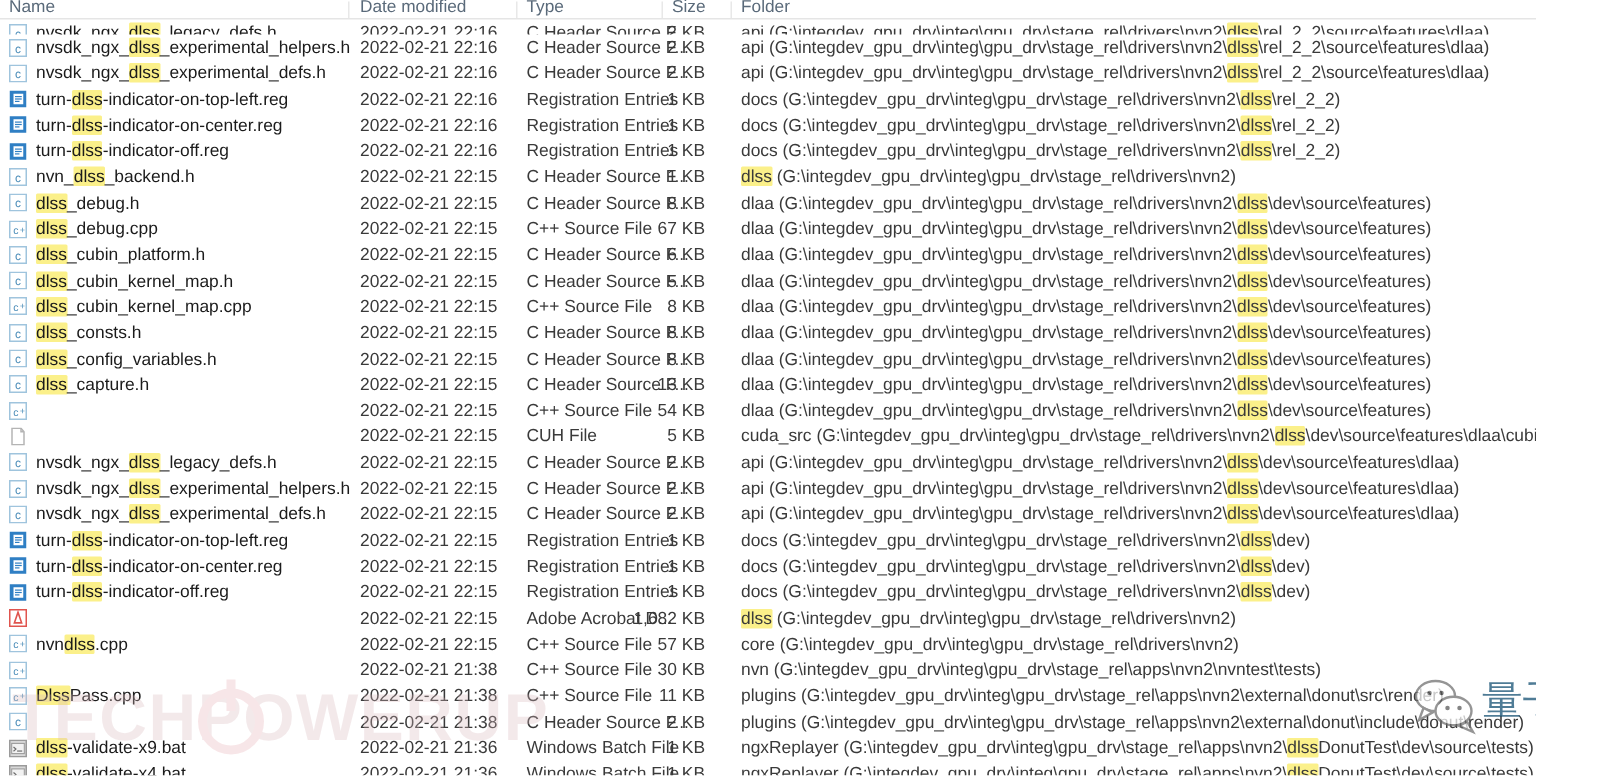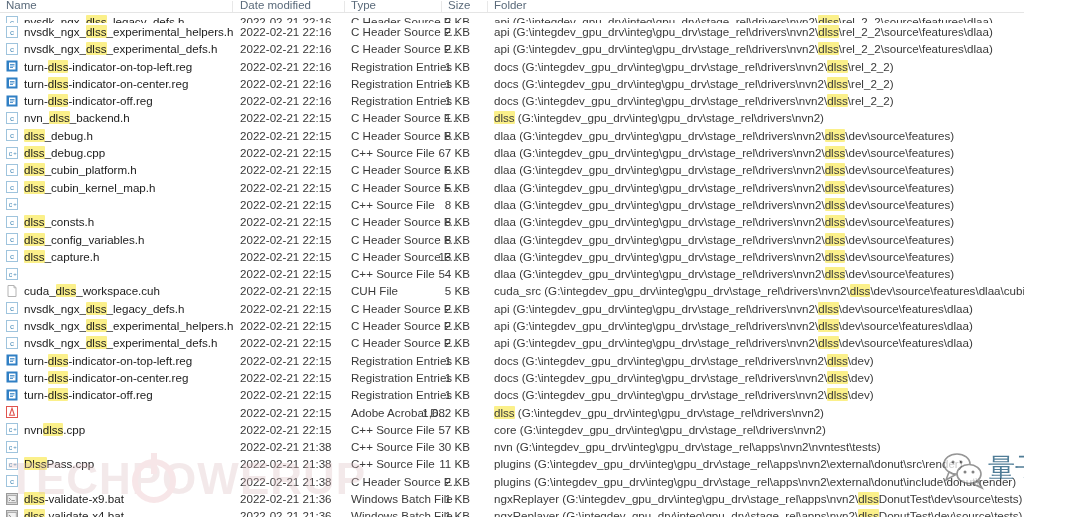--- a/index.html
+++ b/index.html
@@ -312,20 +312,21 @@
         <div class="cell c-folder">dlaa (G:\integdev_gpu_drv\integ\gpu_drv\stage_rel\drivers\nvn2\<mark class="hl">dlss</mark>\dev\source\features)</div>
       </div>
       <div class="row">
         <span class="icon">
           <svg viewBox="0 0 12 12">
             <rect x="0.5" y="0.5" width="11" height="11" fill="#ffffff" stroke="#9fc4dd"></rect>
             <text x="4.5" y="9" font-size="7" text-anchor="middle" fill="#4a8cb8" font-family="Liberation Sans">c</text>
             <text x="9" y="8" font-size="6" text-anchor="middle" fill="#4a8cb8" font-family="Liberation Sans">+</text>
           </svg>
         </span>
+        <div class="cell c-name"><mark class="hl">dlss</mark>_cubin_kernel_map.cpp</div>
         <div class="cell c-date">2022-02-21 22:15</div>
         <div class="cell c-type">C++ Source File</div>
         <div class="cell c-size">8 KB</div>
         <div class="cell c-folder">dlaa (G:\integdev_gpu_drv\integ\gpu_drv\stage_rel\drivers\nvn2\<mark class="hl">dlss</mark>\dev\source\features)</div>
       </div>
       <div class="row">
         <span class="icon">
           <svg viewBox="0 0 12 12">
             <rect x="0.5" y="0.5" width="11" height="11" fill="#ffffff" stroke="#9fc4dd"></rect>
             <text x="6" y="9" font-size="8" text-anchor="middle" fill="#4a8cb8" font-family="Liberation Sans">c</text>
@@ -376,21 +377,20 @@
         <div class="cell c-size">54 KB</div>
         <div class="cell c-folder">dlaa (G:\integdev_gpu_drv\integ\gpu_drv\stage_rel\drivers\nvn2\<mark class="hl">dlss</mark>\dev\source\features)</div>
       </div>
       <div class="row">
         <span class="icon">
           <svg viewBox="0 0 12 12">
             <path d="M2 0.5 H8 L10 2.8 V11.5 H2 Z" fill="#ffffff" stroke="#b4b4b4"></path>
             <path d="M8 0.5 V2.8 H10" fill="none" stroke="#b4b4b4"></path>
           </svg>
         </span>
-        <div class="cell c-name">cuda_<mark class="hl">dlss</mark>_workspace.cuh</div>
         <div class="cell c-date">2022-02-21 22:15</div>
         <div class="cell c-type">CUH File</div>
         <div class="cell c-size">5 KB</div>
         <div class="cell c-folder">cuda_src (G:\integdev_gpu_drv\integ\gpu_drv\stage_rel\drivers\nvn2\<mark class="hl">dlss</mark>\dev\source\features\dlaa\cubins)</div>
       </div>
       <div class="row">
         <span class="icon">
           <svg viewBox="0 0 12 12">
             <rect x="0.5" y="0.5" width="11" height="11" fill="#ffffff" stroke="#9fc4dd"></rect>
             <text x="6" y="9" font-size="8" text-anchor="middle" fill="#4a8cb8" font-family="Liberation Sans">c</text>

